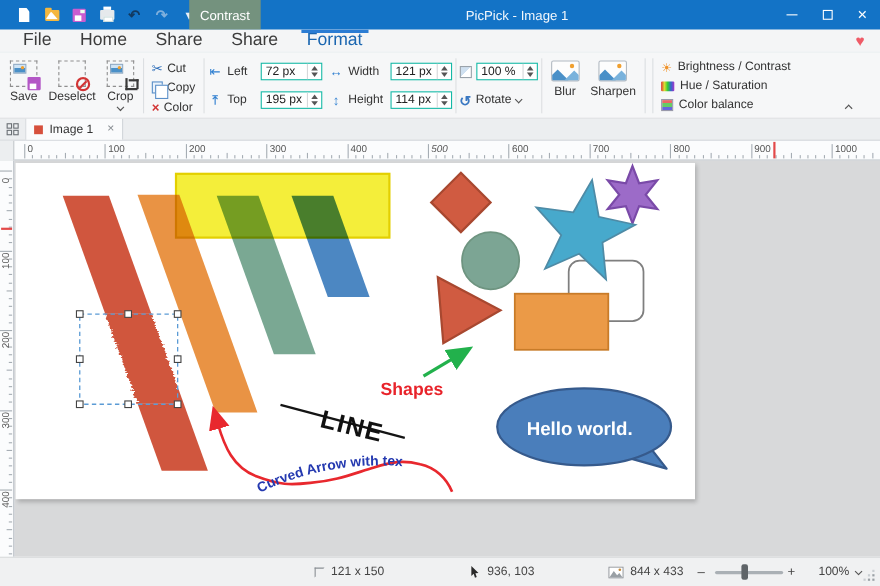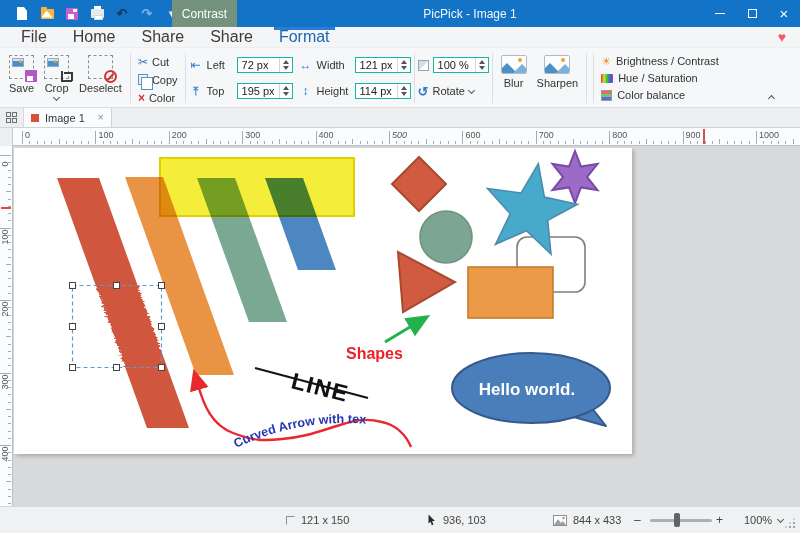--- a/index.html
+++ b/index.html
@@ -186,31 +186,31 @@
     <div class="rgroup">
       <div class="bigbtn">
         <span class="selico">
             <i class="mp"></i>
             <i class="fl"></i>
           </span>
         <span class="lbl">Save</span>
       </div>
       <div class="bigbtn">
         <span class="selico">
+            <i class="nosym"></i>
+          </span>
+        <span class="lbl">Deselect</span>
+      </div>
+      <div class="bigbtn">
+        <span class="selico">
             <i class="mp"></i>
             <i class="cropmark"></i>
           </span>
         <span class="lbl">Crop</span>
         <span class="chev down"></span>
-      </div>
-      <div class="bigbtn">
-        <span class="selico">
-            <i class="nosym"></i>
-          </span>
-        <span class="lbl">Deselect</span>
       </div>
     </div>
     <div class="rdiv"></div>
     <div class="smallcol">
       <div class="smallbtn">
           <span class="cut-ico">✂</span>
           <span>Cut</span>
         </div>
       <div class="smallbtn">
           <span class="copy-ico"></span>

